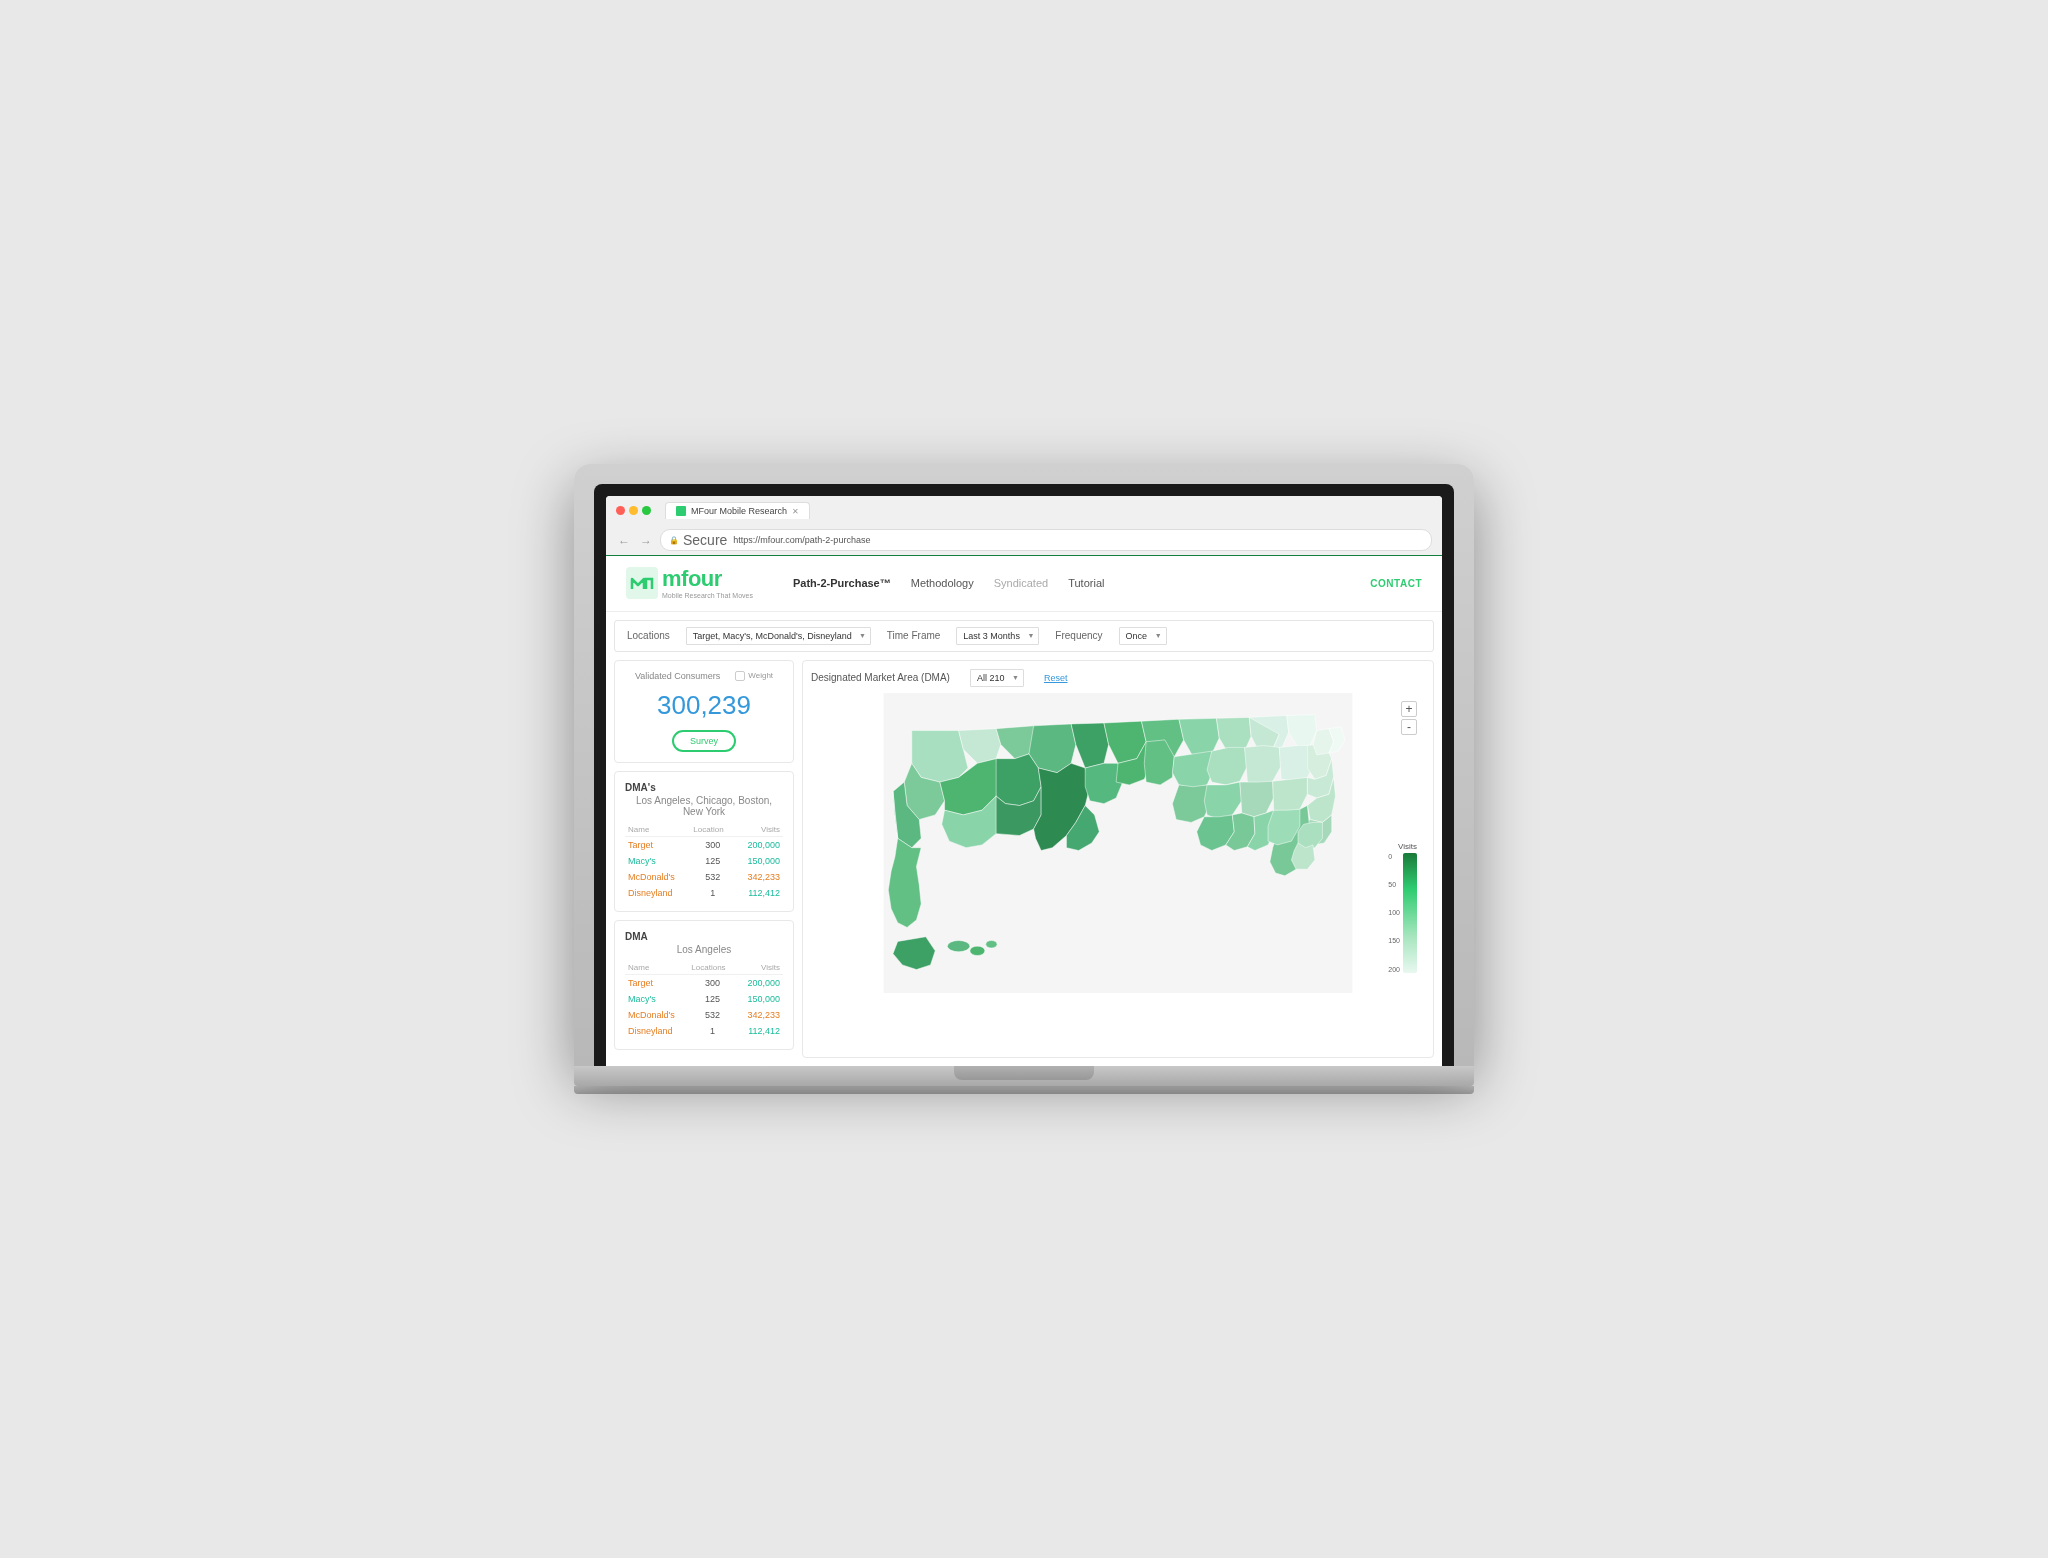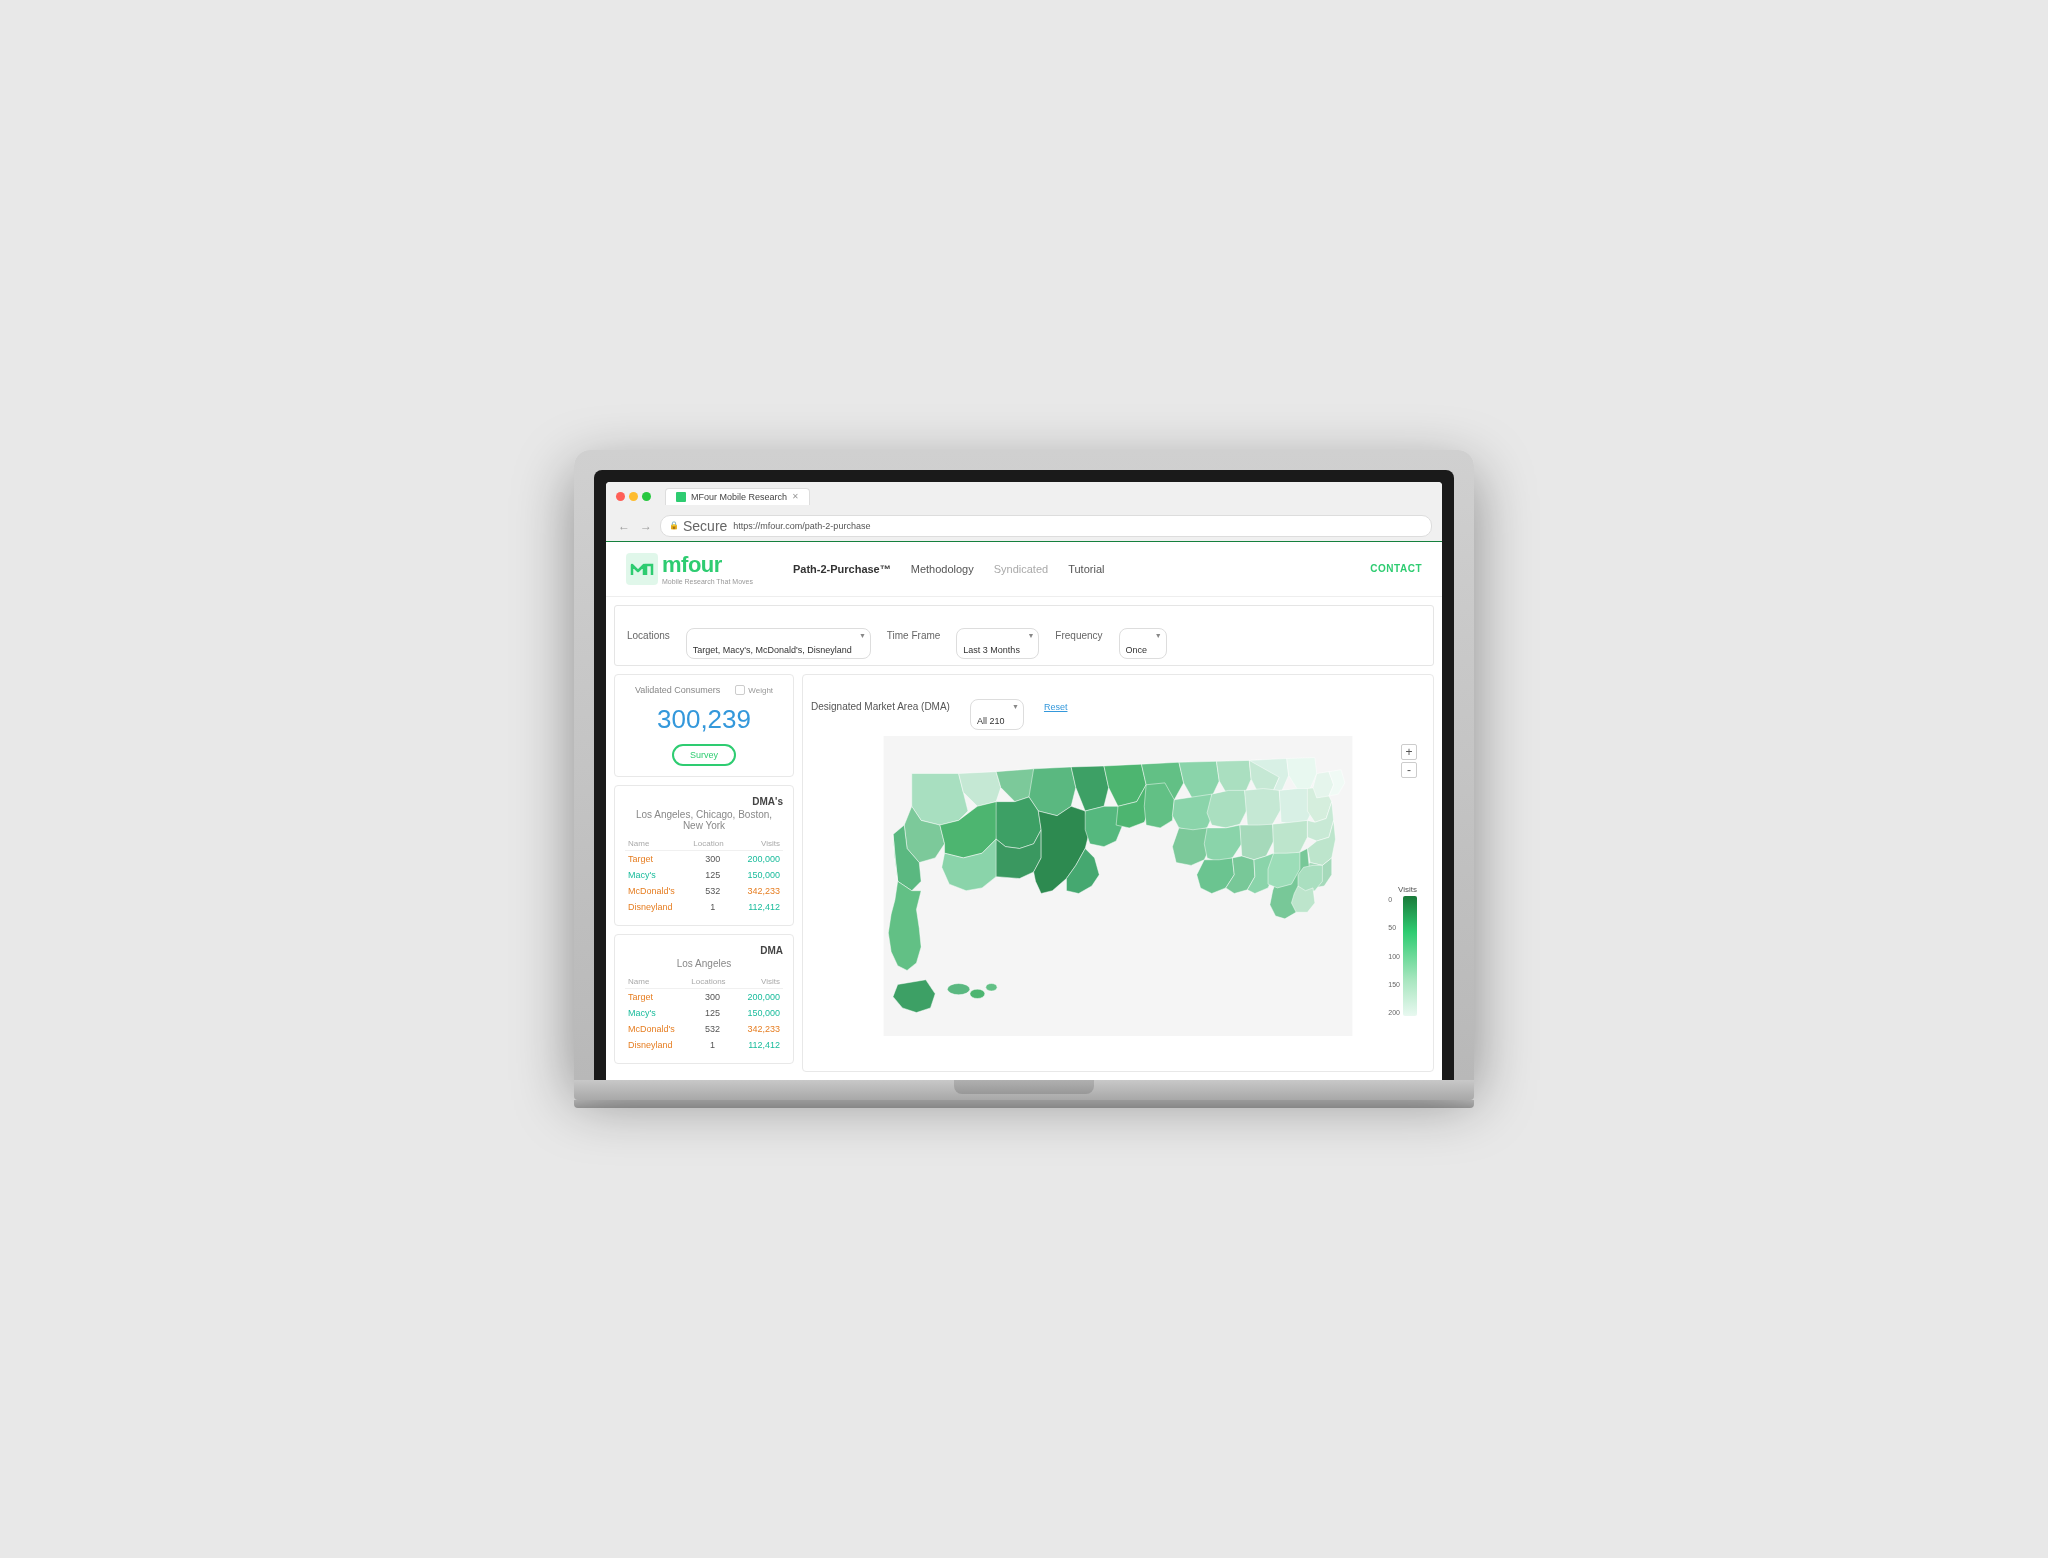--- a/index.html
+++ b/index.html
@@ -285,21 +285,21 @@
       background: transparent;
       color: #2ecc71;
       font-size: 9px;
       cursor: pointer;
       text-align: center;
     }
 
     .dma-section-title {
       font-size: 10px;
       color: #444;
-      text-align: right;
+      text-align: left;
       margin-bottom: 2px;
       font-weight: 600;
     }
 
     .dma-subtitle {
       font-size: 10px;
       color: #888;
       text-align: center;
       margin-bottom: 6px;
     }
@@ -476,27 +476,26 @@
     
     .sel-wrap {
       position: relative;
       display: inline-flex;
       align-items: center;
     }
 
     .sel-wrap select {
       appearance: none;
       border: 1px solid #ddd;
-      border-radius: 8px;
-      padding: 16px 18px 3px 6px;
+      border-radius: 1px;
+      padding: 3px 18px 3px 6px;
       font-size: 9px;
       color: #333;
       background: #fff;
       cursor: pointer;
-      margin-top: 16px;
     }
 
     .sel-arrow {
       position: absolute;
       right: 5px;
       pointer-events: none;
       font-size: 7px;
       color: #888;
     }
 

